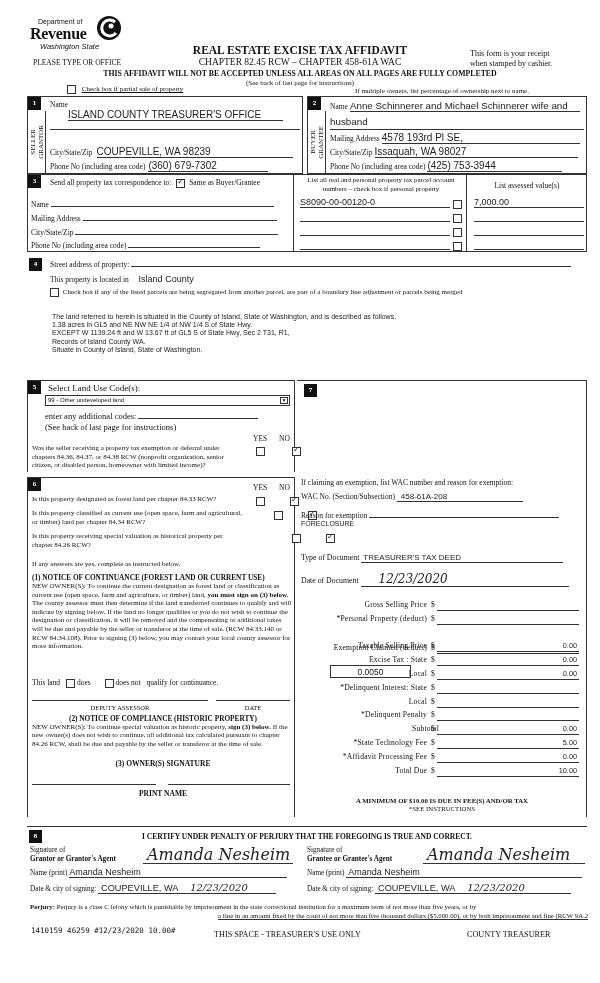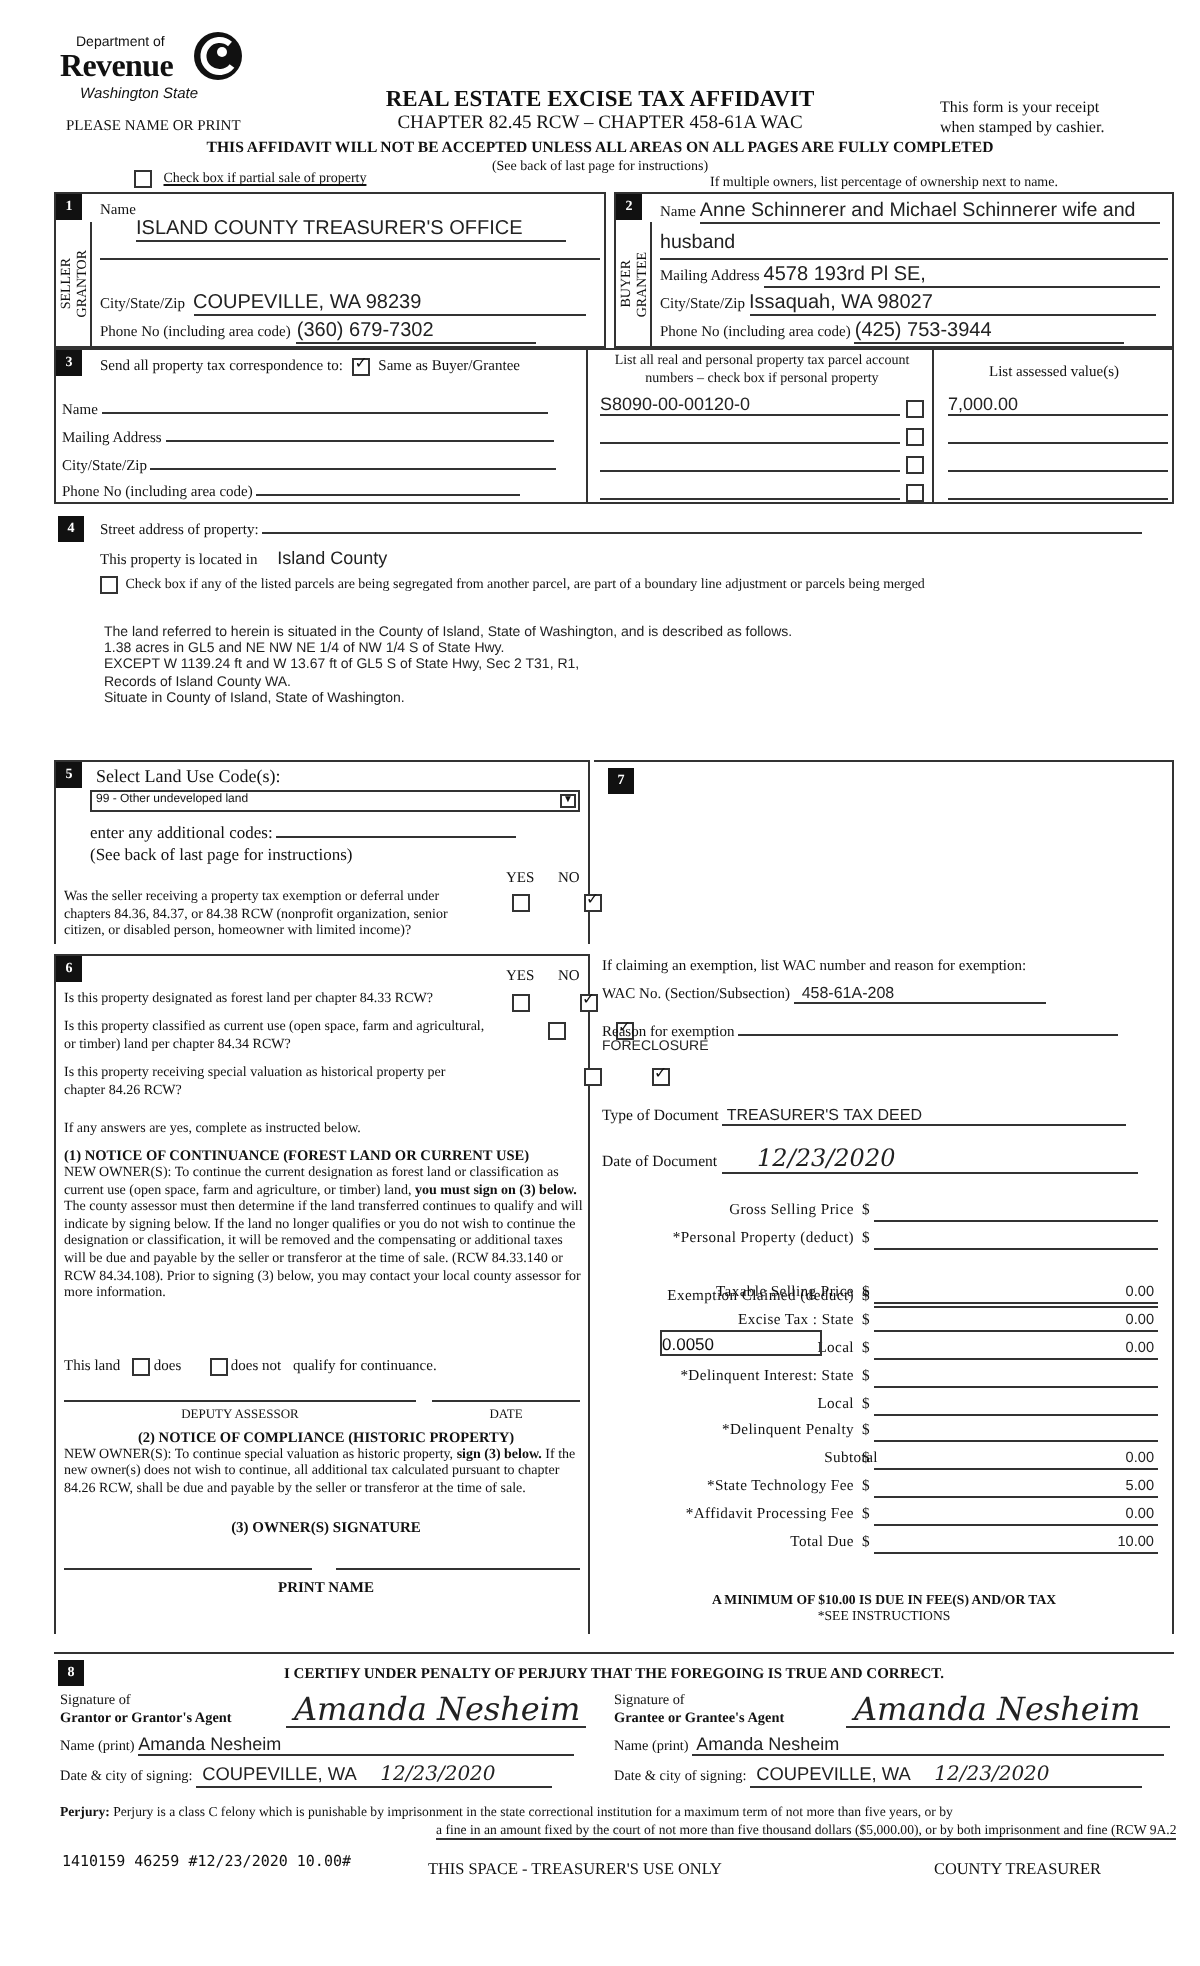--- a/index.html
+++ b/index.html
@@ -27,21 +27,21 @@
   <div class="abs serif" style="left:0;top:11px;font-size:16px;font-weight:bold;letter-spacing:-0.3px;">Revenue</div>
   <div class="abs sans" style="left:10px;top:28px;font-size:7.5px;font-style:italic;">Washington State</div>
   <svg class="abs" style="left:65px;top:0;" width="28" height="28" viewBox="0 0 28 28">
     <circle cx="14" cy="14" r="12" fill="#111"></circle>
     <path d="M20 8 A8 8 0 1 0 21 19" stroke="#fff" stroke-width="3" fill="none"></path>
     <circle cx="16" cy="12" r="2.5" fill="#fff"></circle>
   </svg>
 </div>
 <div class="abs serif" style="left:150px;top:44px;width:300px;text-align:center;font-size:11.5px;font-weight:bold;">REAL ESTATE EXCISE TAX AFFIDAVIT</div>
 <div class="abs serif" style="left:150px;top:57px;width:300px;text-align:center;font-size:9.5px;">CHAPTER 82.45 RCW – CHAPTER 458-61A WAC</div>
-<div class="abs serif" style="left:33px;top:58px;font-size:7.5px;">PLEASE NAME OR PRINT</div>
+<div class="abs serif" style="left:33px;top:58px;font-size:7.5px;">PLEASE TYPE OR OFFICE</div>
 <div class="abs serif" style="left:470px;top:49px;font-size:8px;">This form is your receipt</div>
 <div class="abs serif" style="left:470px;top:59px;font-size:8px;">when stamped by cashier.</div>
 <div class="abs serif" style="left:40px;top:69px;width:520px;text-align:center;font-size:7.8px;font-weight:bold;">THIS AFFIDAVIT WILL NOT BE ACCEPTED UNLESS ALL AREAS ON ALL PAGES ARE FULLY COMPLETED</div>
 <div class="abs serif" style="left:150px;top:79px;width:300px;text-align:center;font-size:7px;">(See back of last page for instructions)</div>
 <div class="abs" style="left:67px;top:85px;font-size:7px;">
   <span class="cb"></span>
   <span style="margin-left:4px;text-decoration:underline;">Check box if partial sale of property</span>
 </div>
 <div class="abs serif" style="left:355px;top:87px;font-size:7px;">If multiple owners, list percentage of ownership next to name.</div>
 
@@ -289,21 +289,21 @@
         <span class="abs lbl-r" style="left: 0px; top: 0px; width: 130px; letter-spacing: 0.2px;">*Affidavit Processing Fee</span>
         <span class="abs" style="left: 134px; top: 0px;">$</span>
         <span class="abs fill line amt" style="left: 140px; top: 0px; width: 142px; height: 11px; font-size: 7.3px; line-height: 10px;">0.00</span>
       </div>
       <div class="abs" style="left: 0px; top: 384.6px; width: 290px; height: 12px; font-size: 7.6px;">
         <span class="abs lbl-r" style="left: 0px; top: 0px; width: 130px; letter-spacing: 0.2px;">Total Due</span>
         <span class="abs" style="left: 134px; top: 0px;">$</span>
         <span class="abs fill line amt" style="left: 140px; top: 0px; width: 142px; height: 11px; font-size: 7.3px; line-height: 10px;">10.00</span>
       </div>
     </div>
-  <div class="abs box sans" style="left:33px;top:284px;width:81px;height:13px;text-align:left;font-size:8.5px;line-height:12px;">0.0050</div>
+  <div class="abs box sans" style="left:33px;top:284px;width:81px;height:13px;text-align:center;font-size:8.5px;line-height:12px;">0.0050</div>
   <div class="abs" style="left:0;top:416px;width:290px;text-align:center;font-size:6.8px;font-weight:bold;">A MINIMUM OF $10.00 IS DUE IN FEE(S) AND/OR TAX</div>
   <div class="abs" style="left:0;top:424px;width:290px;text-align:center;font-size:6.8px;">*SEE INSTRUCTIONS</div>
 </div>
 
 <div class="abs" style="left:27px;top:826px;width:560px;height:72px;border-top:1px solid #333;">
   <div class="abs num" style="left:2px;top:3px;">8</div>
   <div class="abs" style="left:0;top:5px;width:560px;text-align:center;font-size:7.5px;font-weight:bold;">I CERTIFY UNDER PENALTY OF PERJURY THAT THE FOREGOING IS TRUE AND CORRECT.</div>
 
   <div class="abs" style="left:3px;top:19px;font-size:7.2px;">Signature of</div>
   <div class="abs" style="left:3px;top:28px;font-size:7.2px;font-weight:bold;">Grantor or Grantor's Agent</div>

